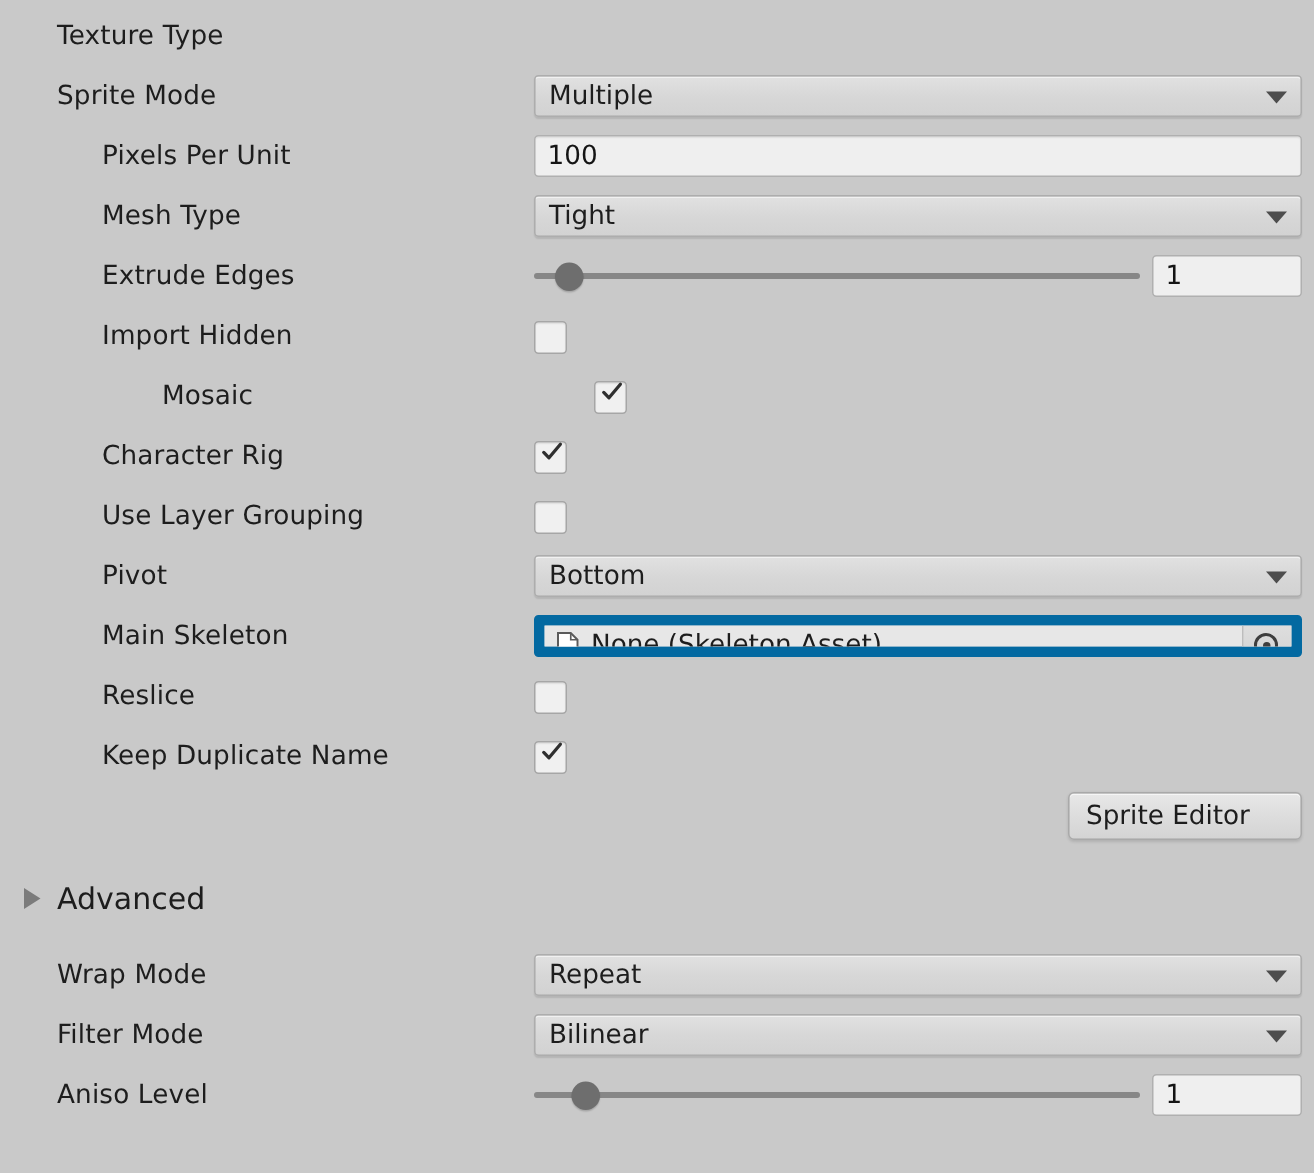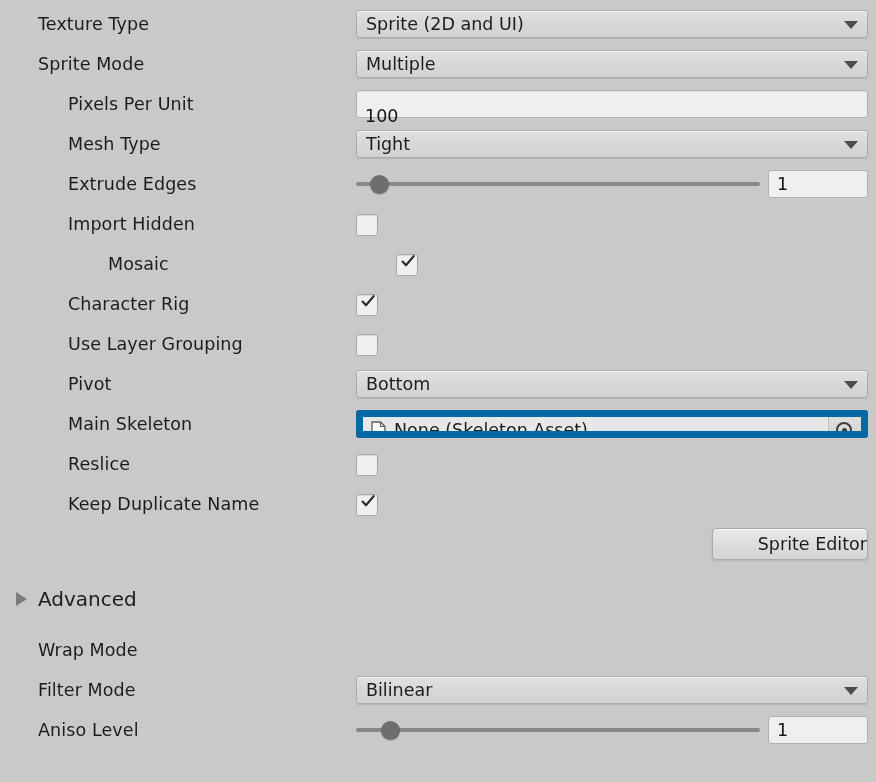--- a/index.html
+++ b/index.html
@@ -88,21 +88,21 @@
     height: 28px;
     box-sizing: border-box;
     border: 1px solid #b0b0b0;
     border-radius: 3px;
     background: #efefef;
     box-shadow: 0 1px 1px rgba(0,0,0,0.07) inset;
   }
   .textfield .tf-text {
     position: absolute;
     left: 8px;
-    top: 12px;
+    top: 0;
     height: 40px;
     line-height: 27px;
     font-size: 17.5px;
     white-space: nowrap;
     color: #141414;
   }
 
   
   .slider {
     position: absolute;
@@ -244,21 +244,21 @@
     left: 712px;
     top: 528px;
     width: 156px;
     height: 32px;
     box-sizing: border-box;
     border: 1px solid #a9a9a9;
     border-radius: 4px;
     background: linear-gradient(to bottom, #e8e8e8 0%, #dcdcdc 55%, #d4d4d4 100%);
     box-shadow: 0 1px 0 rgba(255,255,255,0.6) inset,
                 0 1px 2px rgba(0,0,0,0.12);
-    text-align: right;
+    text-align: left;
     line-height: 30px;
     font-size: 17.5px;
     color: #1d1d1d;
     cursor: pointer;
     padding-left: 11px;
   }
 
   
   .foldout {
     position: absolute;
@@ -288,24 +288,20 @@
     white-space: nowrap;
   }
 </style>
 </head>
 <body>
 
 <div class="panel">
 
   <div class="row" style="top:4px;padding-left:34px;">
     <div class="label">Texture Type</div>
-    <div class="dropdown">
-      <span class="dd-text">Sprite (2D and UI)</span>
-      <span class="dd-arrow"></span>
-    </div>
   </div>
 
   <div class="row" style="top:44px;">
     <div class="label">Sprite Mode</div>
     <div class="dropdown">
       <span class="dd-text">Multiple</span>
       <span class="dd-arrow"></span>
     </div>
   </div>
 
@@ -411,20 +407,24 @@
 
   <div class="pushbutton">Sprite Editor</div>
 
   <div class="foldout">
     <span class="fold-arrow"></span>
     <span class="fold-label">Advanced</span>
   </div>
 
   <div class="row" style="top:630px;">
     <div class="label">Wrap Mode</div>
+    <div class="dropdown">
+      <span class="dd-text">Repeat</span>
+      <span class="dd-arrow"></span>
+    </div>
   </div>
 
   <div class="row" style="top:670px;">
     <div class="label">Filter Mode</div>
     <div class="dropdown">
       <span class="dd-text">Bilinear</span>
       <span class="dd-arrow"></span>
     </div>
   </div>
 

